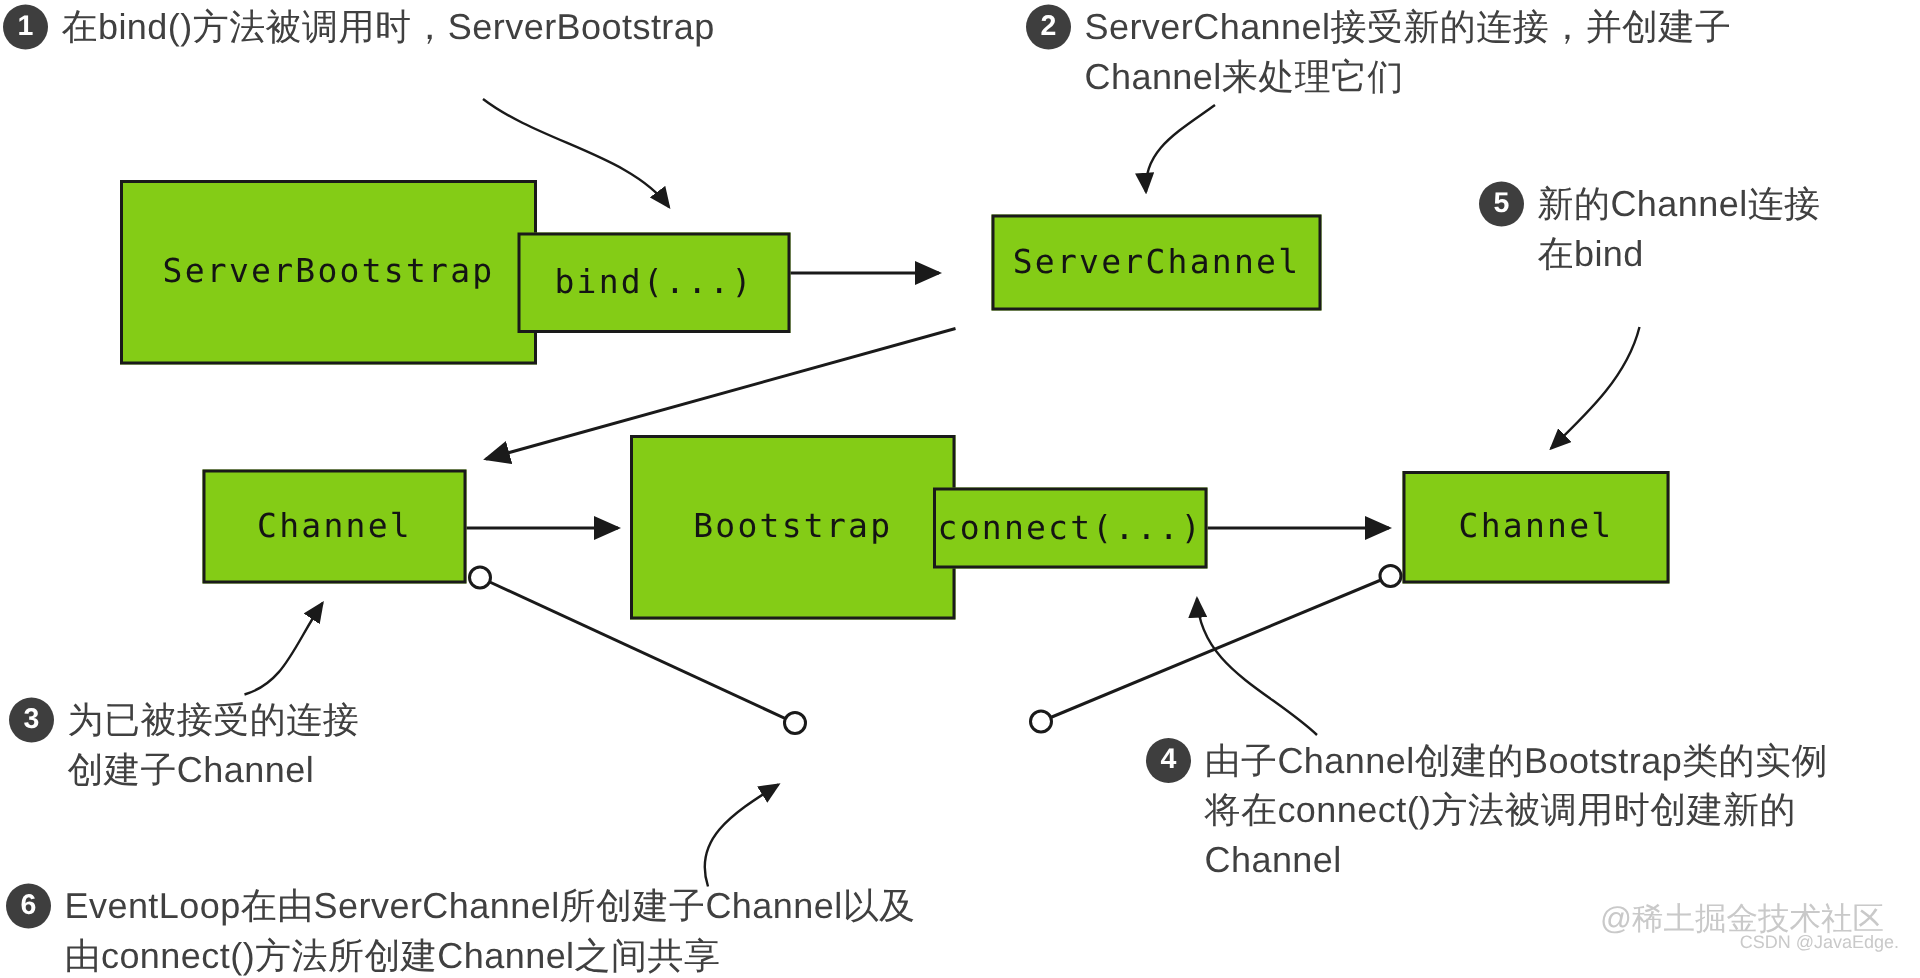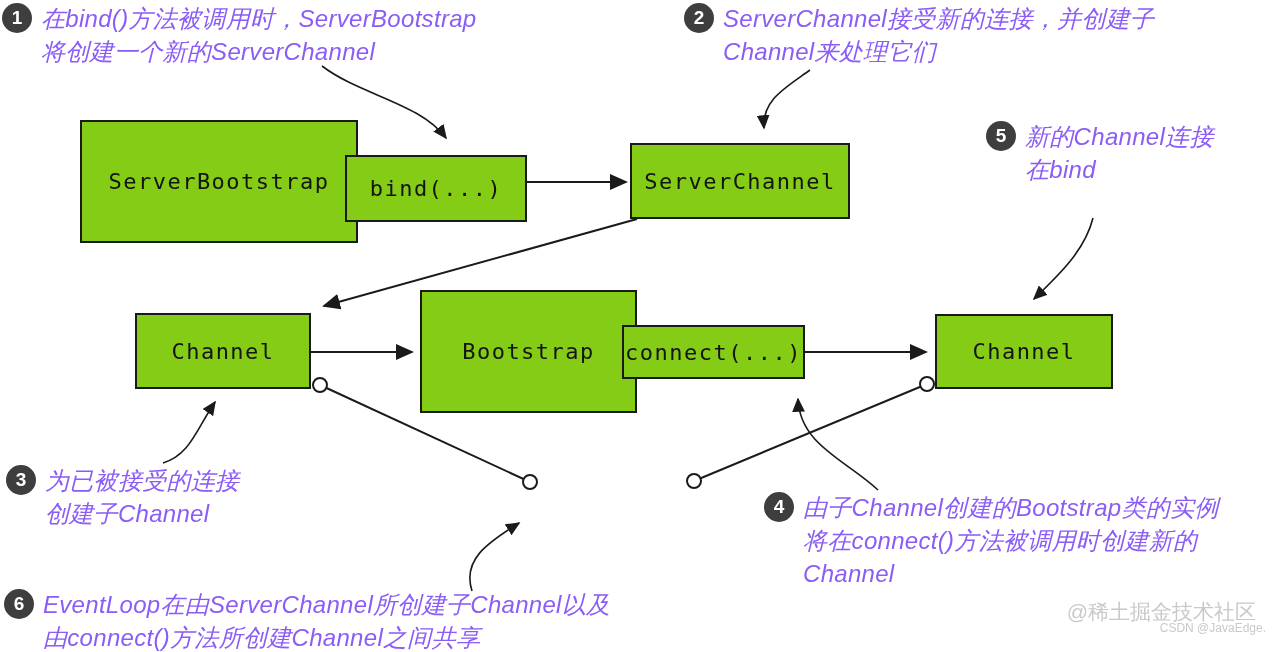--- a/index.html
+++ b/index.html
@@ -12,34 +12,34 @@
   
   .node{
     position:absolute;box-sizing:border-box;border:2px solid #1a1a1a;background:#84cc16;
     display:flex;align-items:center;justify-content:center;
     font-family:"DejaVu Sans Mono",monospace;font-size:22px;letter-spacing:1.5px;color:#141414;
     z-index:2;
   }
   .node.method{z-index:3;}
   #node-server-bootstrap{left:80px;top:120px;width:278px;height:123px;}
   #node-bind{left:345px;top:155px;width:182px;height:67px;}
-  #node-server-channel{left:630px;top:143px;width:220px;height:76px;}
+  #node-server-channel{left:661px;top:143px;width:220px;height:64px;}
   #node-channel-left{left:135px;top:313px;width:176px;height:76px;}
   #node-bootstrap{left:420px;top:290px;width:217px;height:123px;}
   #node-connect{left:622px;top:325px;width:183px;height:54px;}
   #node-channel-right{left:935px;top:314px;width:178px;height:75px;}
   #node-event-loop{left:532px;top:457px;width:160px;height:100px;border-radius:50%;}
   
   .annotation{position:absolute;display:flex;align-items:flex-start;gap:9px;z-index:4;}
   .badge{
     flex:0 0 auto;width:30px;height:30px;border-radius:50%;background:#3e3e3e;color:#ffffff;
     display:flex;align-items:center;justify-content:center;
     font-size:19px;font-weight:bold;margin-top:1px;
   }
-  .ann-text{font-size:24px;line-height:33px;color:#8b5cf6;letter-spacing:0.3px;white-space:nowrap;font-style:italic;}
+  .ann-text{font-size:24px;line-height:33px;color:#404040;letter-spacing:0.3px;white-space:nowrap;}
   #ann-1{left:2px;top:2px;}
   #ann-2{left:684px;top:2px;}
   #ann-5{left:986px;top:120px;}
   #ann-3{left:6px;top:464px;}
   #ann-4{left:764px;top:491px;}
   #ann-6{left:4px;top:588px;}
   
   .watermark{position:absolute;z-index:6;color:#c9c9c9;text-align:right;right:24px;}
   #wm-1{top:598px;font-size:21px;}
   #wm-2{top:621px;font-size:12px;right:14px;}
@@ -95,21 +95,20 @@
     <path d="M 1093,218 C 1085,250 1060,274 1034,299" fill="none" stroke="#1a1a1a" stroke-width="1.6" marker-end="url(#arrow)"></path>
     <path d="M 163,463 C 190,455 196,430 215,402" fill="none" stroke="#1a1a1a" stroke-width="1.6" marker-end="url(#arrow)"></path>
     <path d="M 878,490 C 846,460 800,445 798,399" fill="none" stroke="#1a1a1a" stroke-width="1.6" marker-end="url(#arrow)"></path>
     <path d="M 472,591 C 462,560 487,543 519,523" fill="none" stroke="#1a1a1a" stroke-width="1.6" marker-end="url(#arrow)"></path>
   </svg>
 
   <div class="annotation" id="ann-1">
     <div class="badge">1</div>
     <div class="ann-text">
       <div>在bind()方法被调用时，ServerBootstrap</div>
-      <div>将创建一个新的ServerChannel</div>
     </div>
   </div>
 
   <div class="annotation" id="ann-2">
     <div class="badge">2</div>
     <div class="ann-text">
       <div>ServerChannel接受新的连接，并创建子</div>
       <div>Channel来处理它们</div>
     </div>
   </div>

